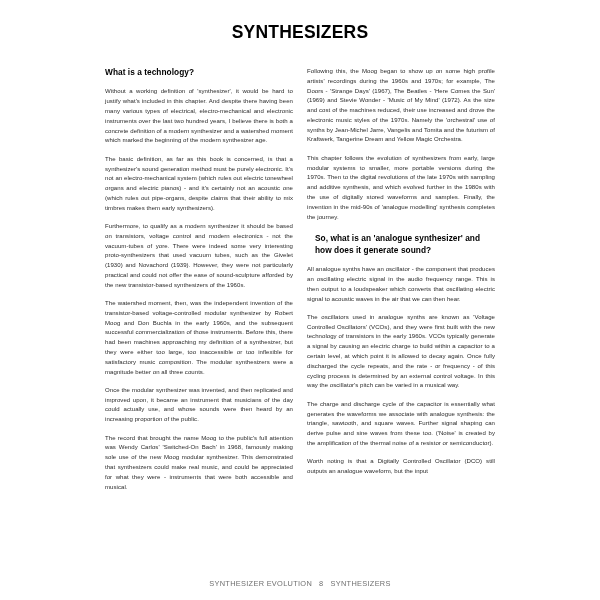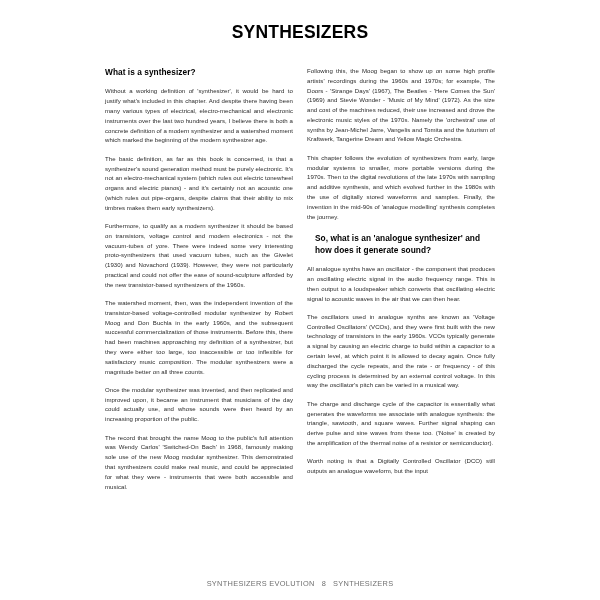--- a/index.html
+++ b/index.html
@@ -84,21 +84,21 @@
 </head>
 <body>
 
 <div class="page">
 
   <h1 class="page-title">SYNTHESIZERS</h1>
 
   <div class="columns">
 
     <div class="col left">
-      <h2 class="section-heading">What is a synthesizer?</h2>
+      <h2 class="section-heading">What is a technology?</h2>
       <p class="body-par">Without a working definition of 'synthesizer', it would be hard to justify what's included in this chapter. And despite there having been many various types of electrical, electro-mechanical and electronic instruments over the last two hundred years, I believe there is both a concrete definition of a modern synthesizer and a watershed moment which marked the beginning of the modern synthesizer age.</p>
       <p class="body-par">The basic definition, as far as this book is concerned, is that a synthesizer's sound generation method must be purely electronic. It's not an electro-mechanical system (which rules out electric tonewheel organs and electric pianos) - and it's certainly not an acoustic one (which rules out pipe-organs, despite claims that their ability to mix timbres makes them early synthesizers).</p>
       <p class="body-par">Furthermore, to qualify as a modern synthesizer it should be based on transistors, voltage control and modern electronics - not the vacuum-tubes of yore. There were indeed some very interesting proto-synthesizers that used vacuum tubes, such as the Givelet (1930) and Novachord (1939). However, they were not particularly practical and could not offer the ease of sound-sculpture afforded by the new transistor-based synthesizers of the 1960s.</p>
       <p class="body-par">The watershed moment, then, was the independent invention of the transistor-based voltage-controlled modular synthesizer by Robert Moog and Don Buchla in the early 1960s, and the subsequent successful commercialization of those instruments. Before this, there had been machines approaching my definition of a synthesizer, but they were either too large, too inaccessible or too inflexible for satisfactory music composition. The modular synthesizers were a magnitude better on all three counts.</p>
       <p class="body-par">Once the modular synthesizer was invented, and then replicated and improved upon, it became an instrument that musicians of the day could actually use, and whose sounds were then heard by an increasing proportion of the public.</p>
       <p class="body-par">The record that brought the name Moog to the public's full attention was Wendy Carlos' 'Switched-On Bach' in 1968, famously making sole use of the new Moog modular synthesizer. This demonstrated that synthesizers could make real music, and could be appreciated for what they were - instruments that were both accessible and musical.</p>
     </div>
 
     <div class="col right">
       <p class="body-par">Following this, the Moog began to show up on some high profile artists' recordings during the 1960s and 1970s; for example, The Doors - 'Strange Days' (1967), The Beatles - 'Here Comes the Sun' (1969) and Stevie Wonder - 'Music of My Mind' (1972). As the size and cost of the machines reduced, their use increased and drove the electronic music styles of the 1970s. Namely the 'orchestral' use of synths by Jean-Michel Jarre, Vangelis and Tomita and the futurism of Kraftwerk, Tangerine Dream and Yellow Magic Orchestra.</p>
@@ -106,16 +106,16 @@
       <h2 class="section-heading second">So, what is an 'analogue synthesizer' and how does it generate sound?</h2>
       <p class="body-par">All analogue synths have an oscillator - the component that produces an oscillating electric signal in the audio frequency range. This is then output to a loudspeaker which converts that oscillating electric signal to acoustic waves in the air that we can then hear.</p>
       <p class="body-par">The oscillators used in analogue synths are known as 'Voltage Controlled Oscillators' (VCOs), and they were first built with the new technology of transistors in the early 1960s. VCOs typically generate a signal by causing an electric charge to build within a capacitor to a certain level, at which point it is allowed to decay again. Once fully discharged the cycle repeats, and the rate - or frequency - of this cycling process is determined by an external control voltage. In this way the oscillator's pitch can be varied in a musical way.</p>
       <p class="body-par">The charge and discharge cycle of the capacitor is essentially what generates the waveforms we associate with analogue synthesis: the triangle, sawtooth, and square waves. Further signal shaping can derive pulse and sine waves from these too. ('Noise' is created by the amplification of the thermal noise of a resistor or semiconductor).</p>
       <p class="body-par">Worth noting is that a Digitally Controlled Oscillator (DCO) still outputs an analogue waveform, but the input</p>
     </div>
 
   </div>
 
   <div class="footer">
-    <span>SYNTHESIZERS EVOLUTION</span><span class="sep"></span><span>8</span><span class="sep"></span><span>SYNTHESIZERS</span>
+    <span>SYNTHESIZER EVOLUTION</span><span class="sep"></span><span>8</span><span class="sep"></span><span>SYNTHESIZERS</span>
   </div>
 
 </div>
 
 </body></html>

